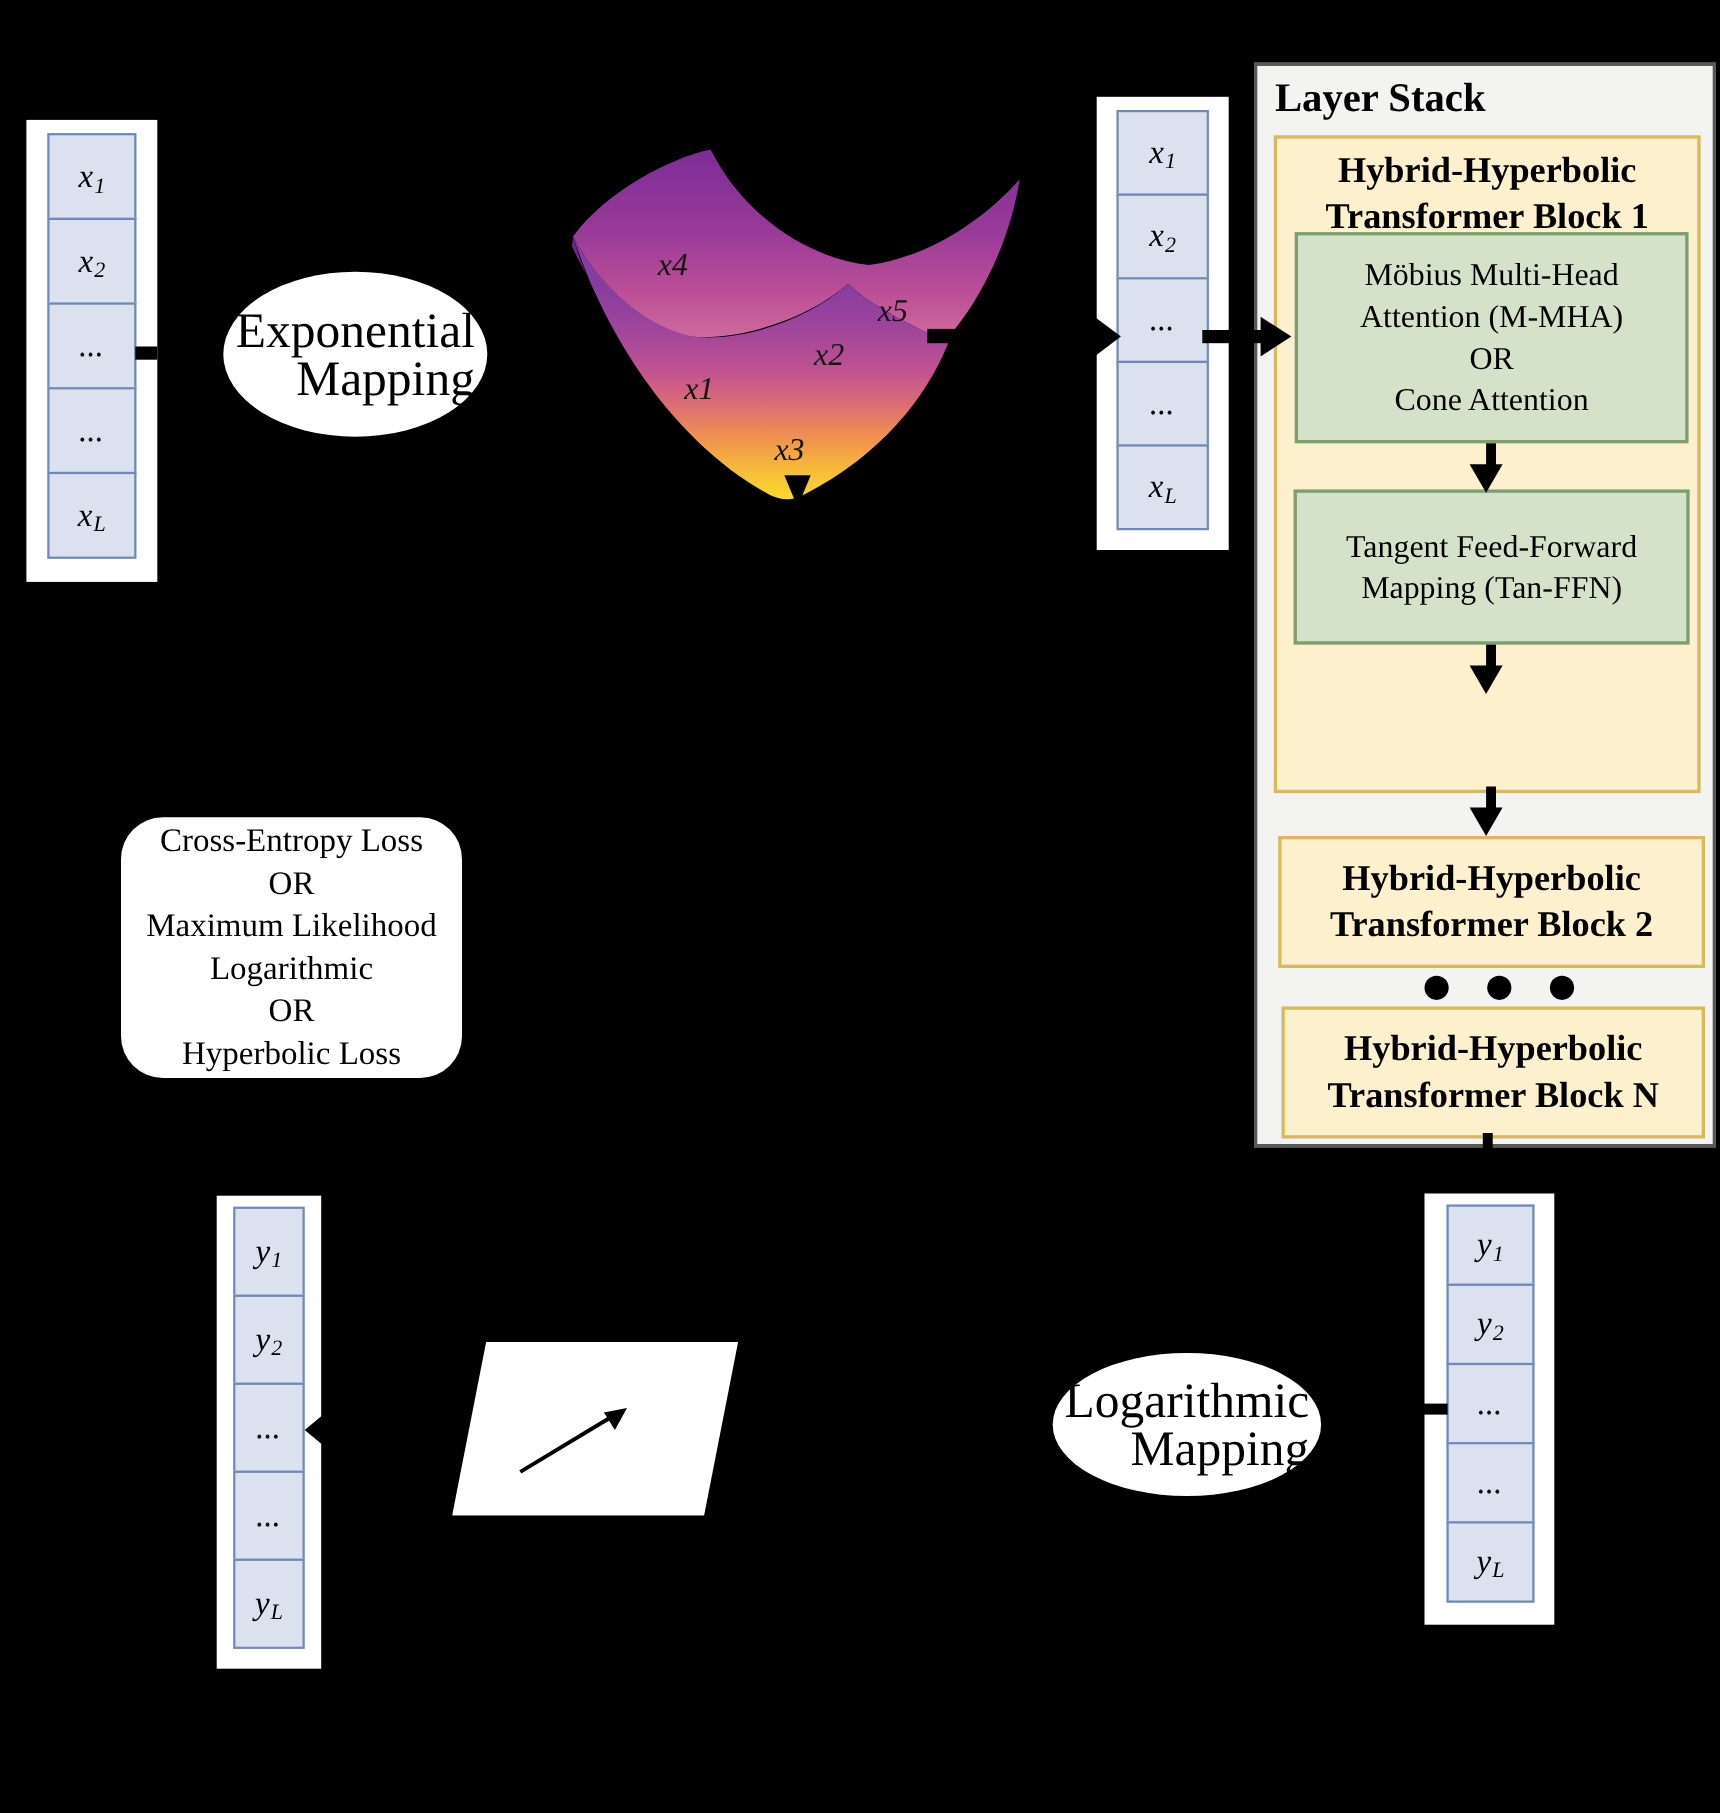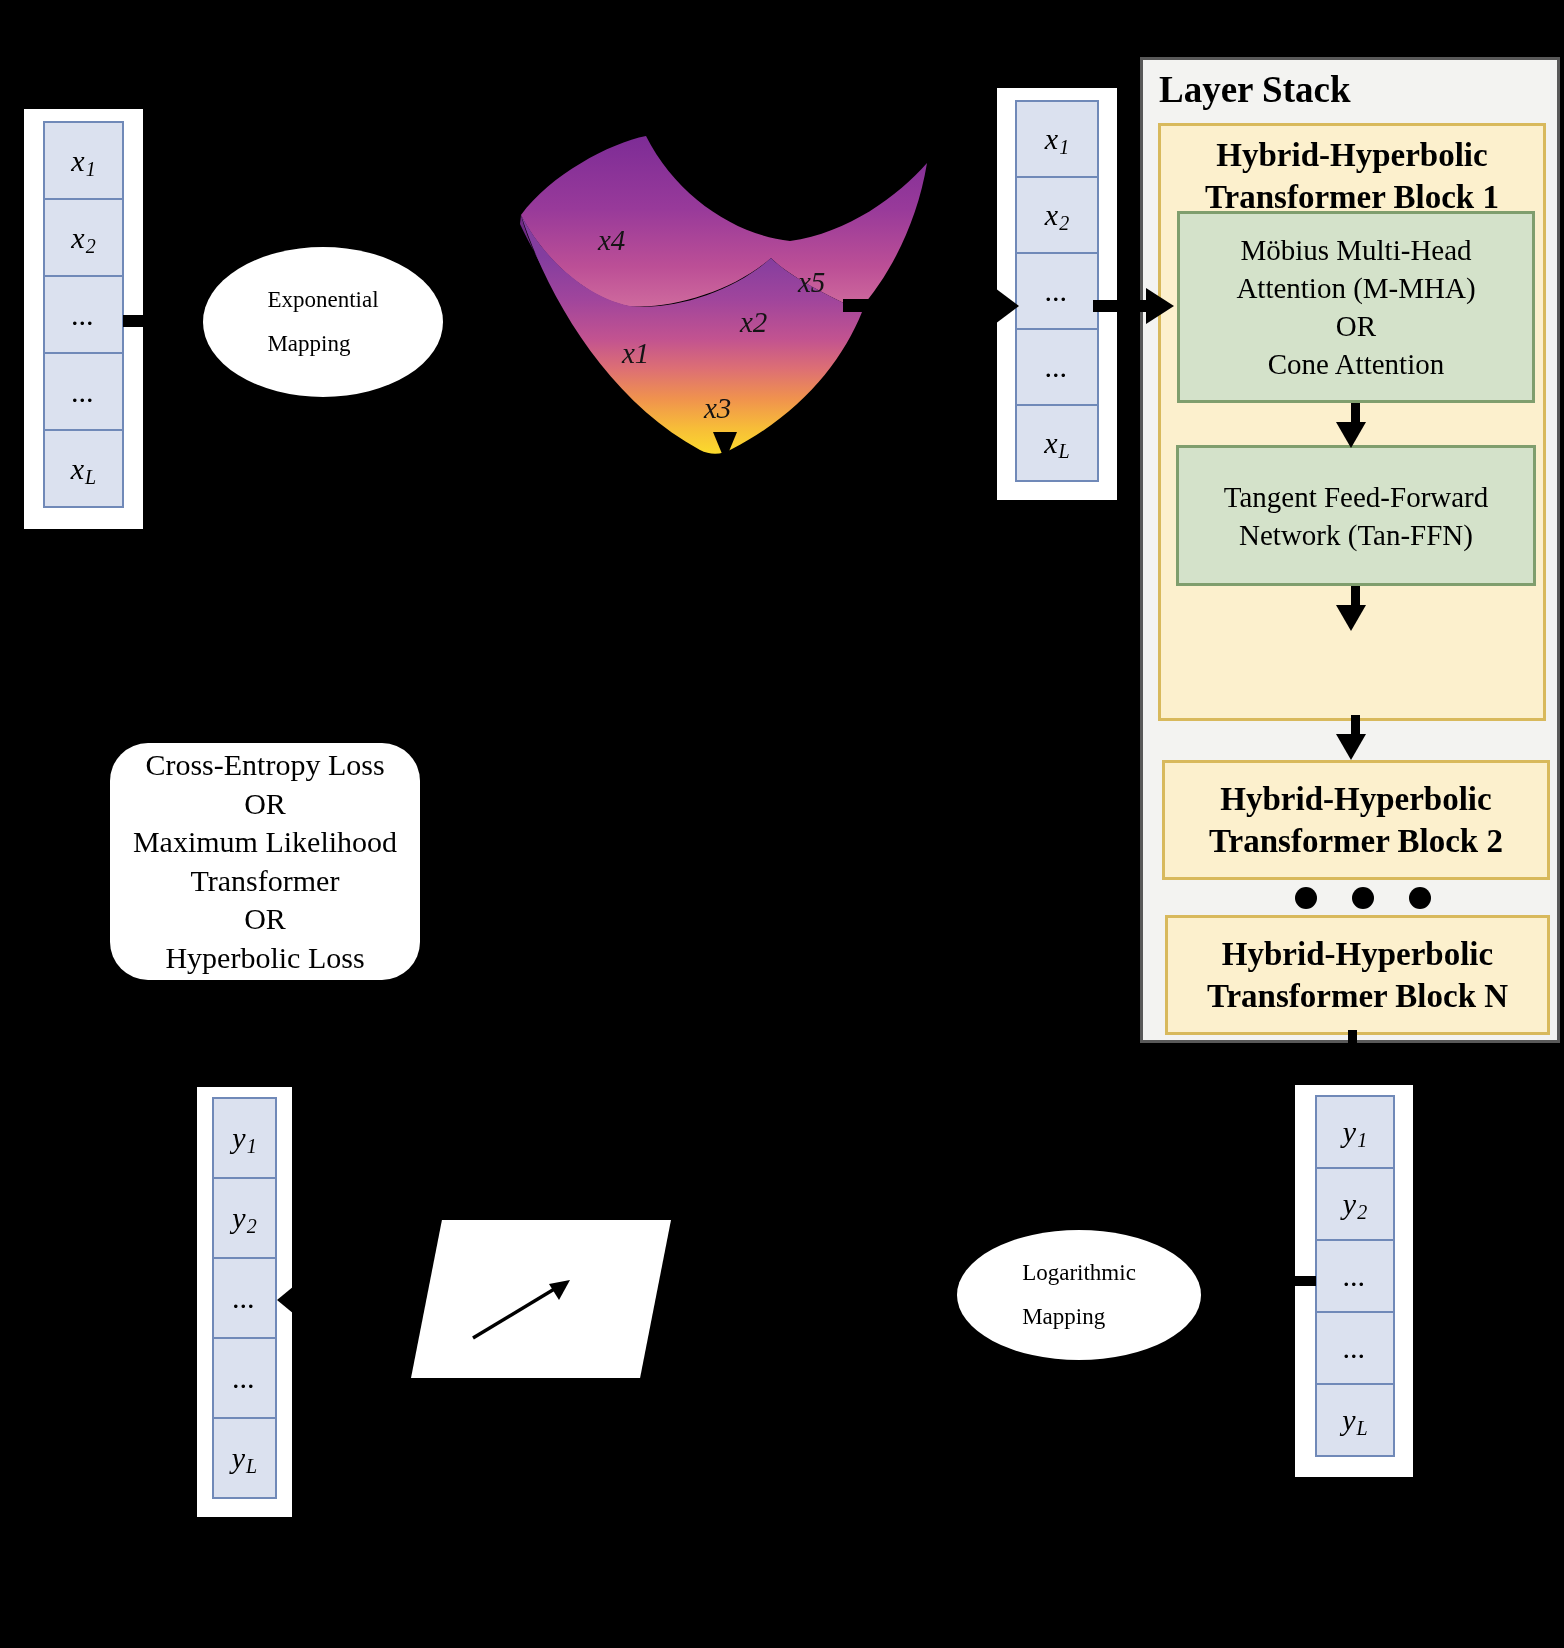--- a/index.html
+++ b/index.html
@@ -16,22 +16,22 @@
     box-sizing:border-box;background:#dbe1ef;border:2px solid #7089b8;
     margin-top:-2px;display:flex;align-items:center;justify-content:center;
   }
   .cell:first-child{margin-top:0;}
   .cell .base{font-style:italic;font-size:30px;line-height:1;}
   .cell .sub{font-style:italic;font-size:20px;line-height:1;transform:translateY(8px);margin-left:1px;}
 
   
   .ellipse{
     position:absolute;background:#ffffff;border-radius:50%;
-    display:flex;align-items:center;justify-content:center;text-align:left;
-    font-size:23px;line-height:44px;white-space:pre-line;
+    display:flex;align-items:center;justify-content:center;text-align:right;
+    font-size:45px;line-height:44px;white-space:pre-line;
   }
   .loss-box{
     position:absolute;background:#ffffff;border-radius:38px;
     display:flex;align-items:center;justify-content:center;text-align:center;
     font-size:30px;line-height:38.5px;white-space:pre-line;
   }
 
   
   .panel{
     position:absolute;left:1140px;top:57px;width:420px;height:986px;
@@ -179,21 +179,21 @@
 
   <div class="green-box" style="left:34px;top:151px;width:358px;height:192px;">Möbius Multi-Head
 Attention (M-MHA)
 OR
 Cone Attention</div>
 
   <div class="bar" style="left:208px;top:343px;width:9px;height:22px;"></div>
   <div class="head-down" style="left:193px;top:362px;"></div>
 
   <div class="green-box" style="left:33px;top:385px;width:360px;height:141px;">Tangent Feed-Forward
-Network (Tan-FFN)</div>
+Mapping (Tan-FFN)</div>
 
   <div class="bar" style="left:208px;top:526px;width:9px;height:22px;"></div>
   <div class="head-down" style="left:193px;top:545px;"></div>
 
 
   <div class="bar" style="left:208px;top:655px;width:9px;height:22px;"></div>
   <div class="head-down" style="left:193px;top:674px;"></div>
 
   <div class="yellow-block yellow-center" style="left:19px;top:700px;width:388px;height:120px;">
     <div class="yellow-title">Hybrid-Hyperbolic
@@ -206,21 +206,21 @@
 
   <div class="yellow-block yellow-center" style="left:22px;top:855px;width:385px;height:120px;">
     <div class="yellow-title">Hybrid-Hyperbolic
 Transformer Block N</div>
   </div>
 </div>
 
 <div class="loss-box" style="left:110px;top:743px;width:310px;height:237px;">Cross-Entropy Loss
 OR
 Maximum Likelihood
-Transformer
+Logarithmic
 OR
 Hyperbolic Loss</div>
 
 <div class="vec" style="left:1295px;top:1085px;width:118px;height:392px;">
   <div class="cells" style="left:20px;top:10px;width:80px;">
     <div class="cell" style="height:74px;">
         <span class="base">y</span>
         <span class="sub">1</span>
       </div>
     <div class="cell" style="height:74px;">

